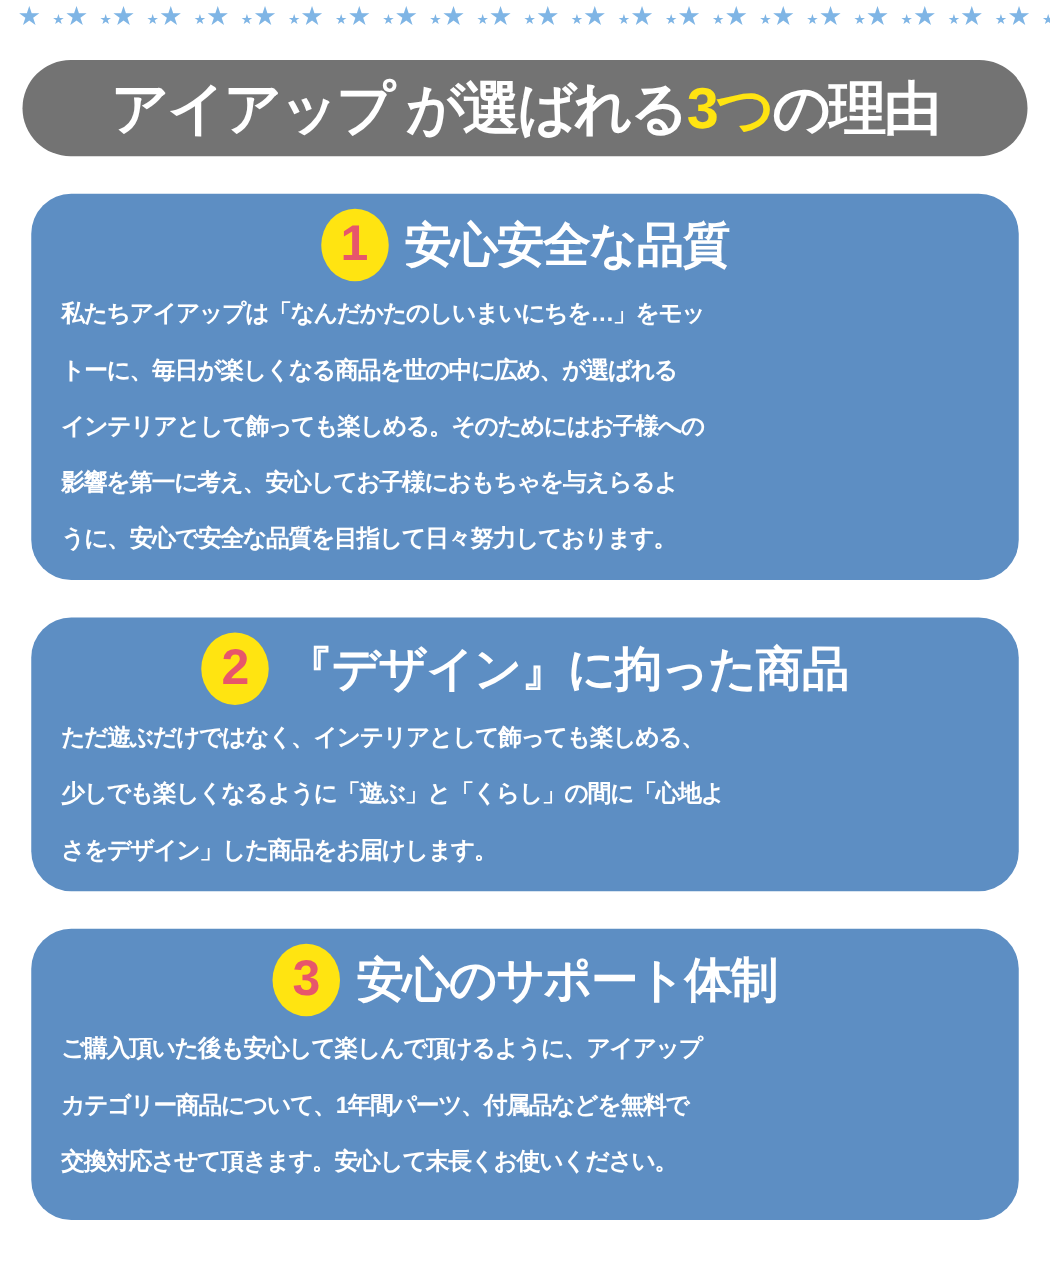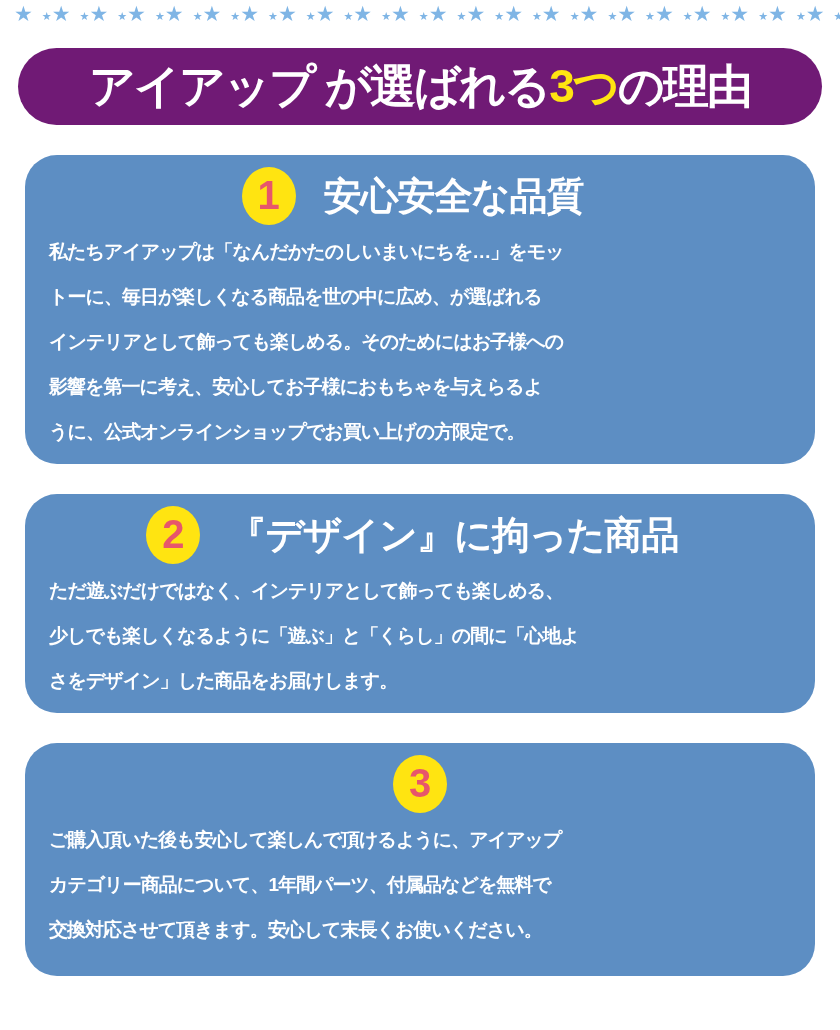--- a/index.html
+++ b/index.html
@@ -37,21 +37,21 @@
     line-height: 11px;
     margin-top: 8px;
     margin-left: 9px;
   }
 
   
   .title-banner {
     width: 804px;
     height: 77px;
     margin: 18px auto 0;
-    background: #701a75;
+    background: #737373;
     border-radius: 42px;
     display: flex;
     align-items: center;
     justify-content: center;
   }
   .page-title {
     font-size: 46px;
     font-weight: 700;
     letter-spacing: -2px;
     color: #ffffff;
@@ -97,21 +97,21 @@
     font-weight: 700;
     color: #e7566b;
     transform: translateY(-1px);
   }
   .card-title {
     font-size: 38px;
     font-weight: 700;
     letter-spacing: -1px;
     color: #ffffff;
     white-space: nowrap;
-    margin: 15px;
+    margin: 0;
   }
   .card-body {
     padding-top: 2px;
   }
   .body-line {
     font-size: 19px;
     font-weight: 700;
     letter-spacing: -1px;
     line-height: 45px;
     color: #ffffff;
@@ -221,21 +221,21 @@
     <span class="badge">
       <span class="badge-number">1</span>
     </span>
     <h2 class="card-title">安心安全な品質</h2>
   </div>
   <div class="card-body">
       <div class="body-line">私たちアイアップは「なんだかたのしいまいにちを…」をモッ</div>
       <div class="body-line">トーに、毎日が楽しくなる商品を世の中に広め、が選ばれる</div>
       <div class="body-line">インテリアとして飾っても楽しめる。そのためにはお子様への</div>
       <div class="body-line">影響を第一に考え、安心してお子様におもちゃを与えらるよ</div>
-      <div class="body-line">うに、公式オンラインショップでお買い上げの方限定で。</div>
+      <div class="body-line">うに、安心で安全な品質を目指して日々努力しております。</div>
     </div>
 </section>
 
 <section class="reason-card">
   <div class="card-heading">
     <span class="badge">
       <span class="badge-number">2</span>
     </span>
     <h2 class="card-title">『デザイン』に拘った商品</h2>
   </div>
@@ -244,19 +244,20 @@
       <div class="body-line">少しでも楽しくなるように「遊ぶ」と「くらし」の間に「心地よ</div>
       <div class="body-line">さをデザイン」した商品をお届けします。</div>
     </div>
 </section>
 
 <section class="reason-card last">
   <div class="card-heading">
     <span class="badge">
       <span class="badge-number">3</span>
     </span>
+    <h2 class="card-title">安心のサポート体制</h2>
   </div>
   <div class="card-body">
       <div class="body-line">ご購入頂いた後も安心して楽しんで頂けるように、アイアップ</div>
       <div class="body-line">カテゴリー商品について、1年間パーツ、付属品などを無料で</div>
       <div class="body-line">交換対応させて頂きます。安心して末長くお使いください。</div>
     </div>
 </section>
 
 </body></html>

